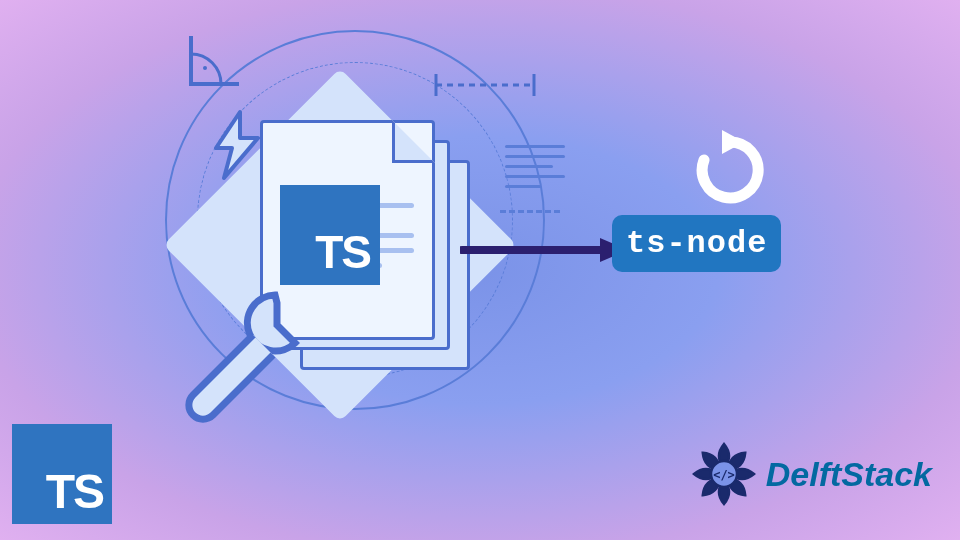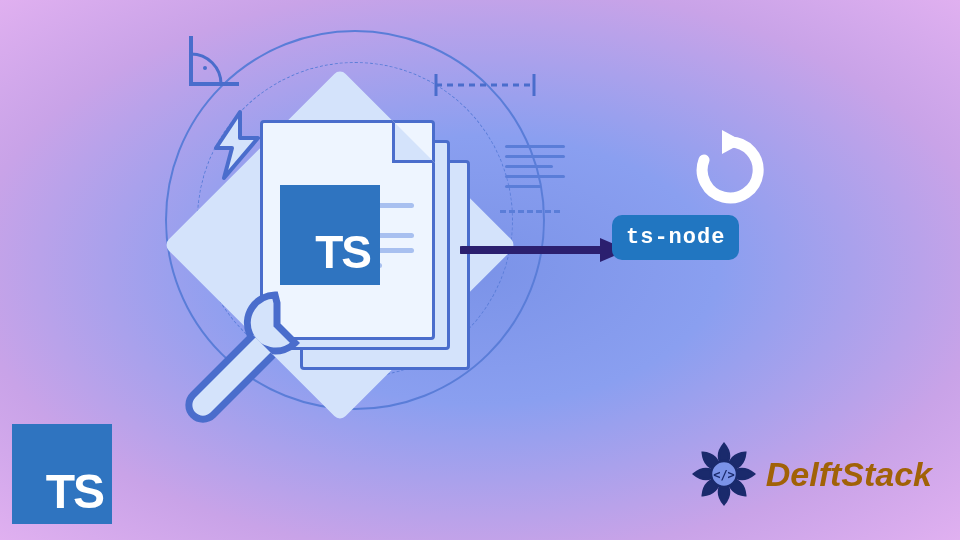--- a/index.html
+++ b/index.html
@@ -181,21 +181,21 @@
 
   
   .tsnode-box {
     position: absolute;
     left: 612px;
     top: 215px;
     background: #2176c1;
     color: #fff;
     font-family: 'Courier New', monospace;
     font-weight: bold;
-    font-size: 22px;
+    font-size: 32px;
     padding: 10px 14px;
     border-radius: 10px;
     letter-spacing: 1px;
   }
 
   
   .ts-logo-bl {
     position: absolute;
     left: 12px;
     bottom: 16px;
@@ -224,21 +224,21 @@
     gap: 6px;
   }
   .delftstack .flower {
     width: 72px;
     height: 72px;
   }
   .delftstack .text {
     font-size: 34px;
     font-weight: bold;
     font-style: italic;
-    color: #a16207;
+    color: #0369a1;
   }
 </style>
 </head>
 <body>
 
 <div class="central-circle"></div>
 
 <div class="diamond"></div>
 
 <div class="angle-tool">

